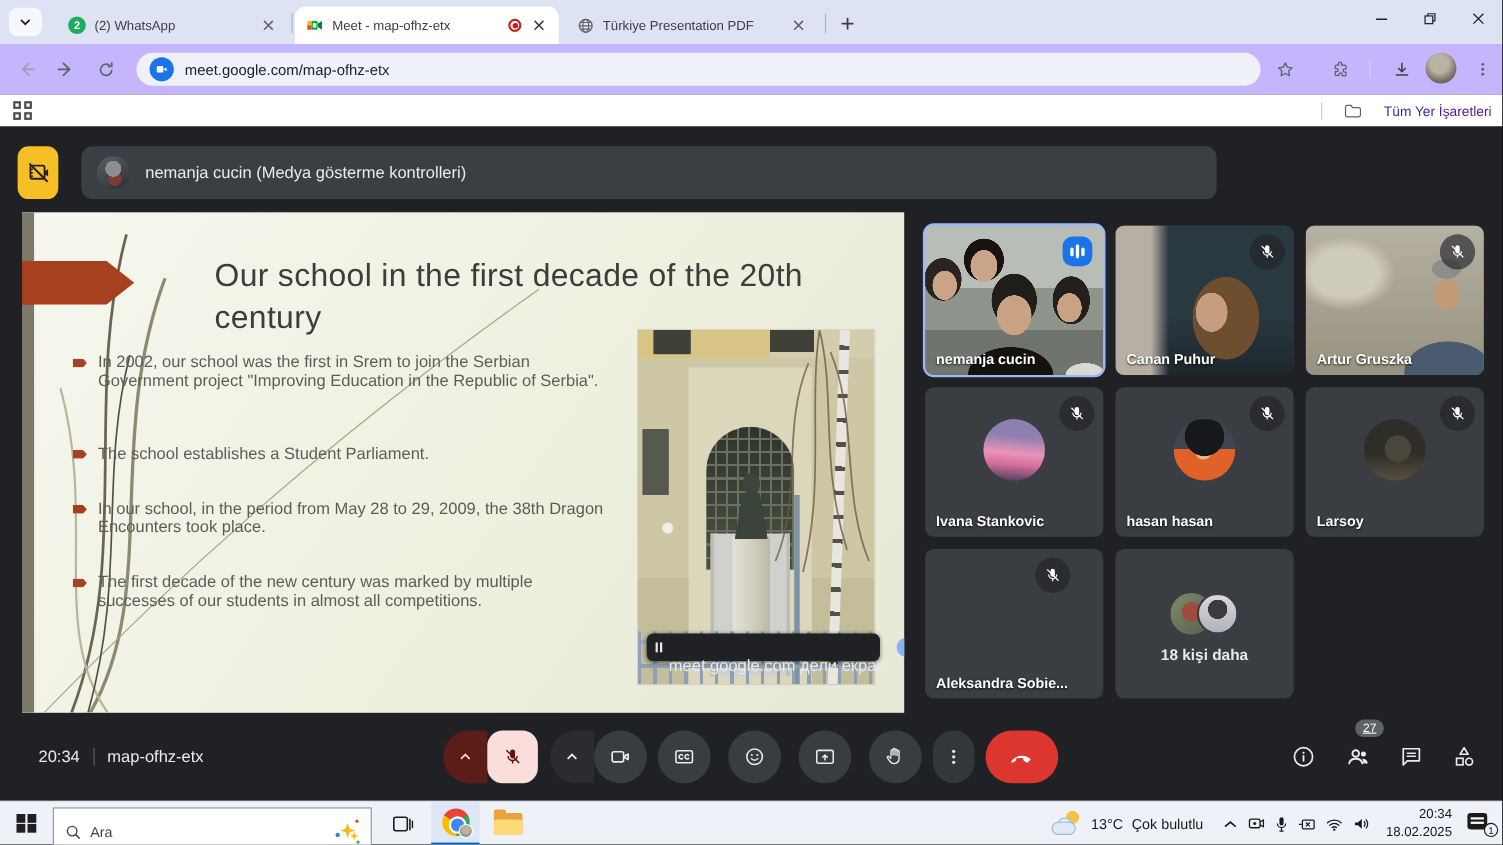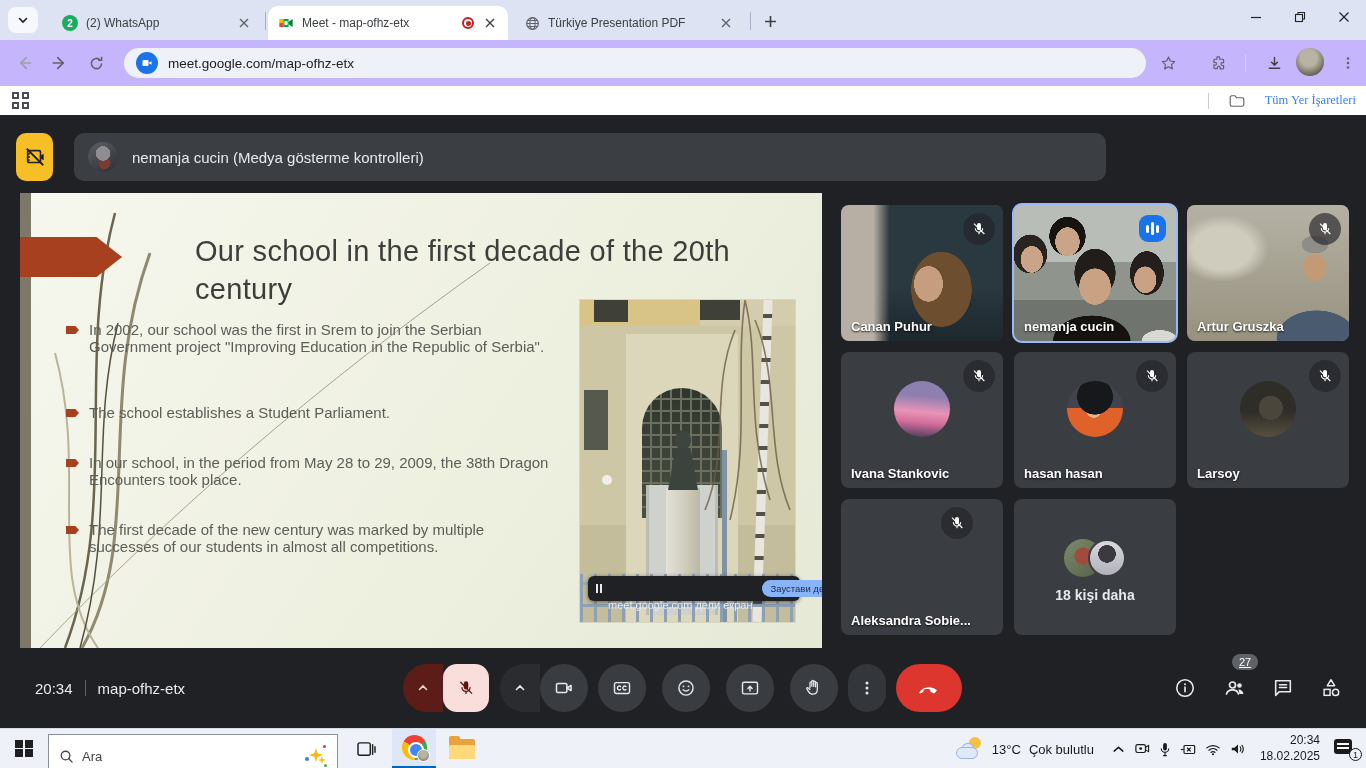--- a/index.html
+++ b/index.html
@@ -28,21 +28,21 @@
   #urlpill { position:absolute; left:124px; top:8px; width:1022px; height:30px; background:#eef1f8; border-radius:15px;
              display:flex; align-items:center; padding:0 12px; gap:10px; }
   .cam-badge { width:22px; height:22px; border-radius:50%; background:#1a73e8; display:flex; align-items:center; justify-content:center; }
   #urltext { font-size:13.5px; color:#202124; }
   #avatar-chrome { position:absolute; left:1296px; top:8px; width:28px; height:28px; border-radius:50%;
                    background:radial-gradient(circle at 45% 35%, #b9b3a4 0 35%, #6f6b5e 70%, #4a483f); }
 
   #bookmarksbar { position:absolute; left:0; top:86px; width:1366px; height:29px; background:#ffffff; }
   .appsgrid { position:absolute; left:12px; top:6px; width:17px; height:17px; display:grid; grid-template-columns:7px 7px; grid-template-rows:7px 7px; gap:3px; }
   .appsgrid i { border:2px solid #494c50; background:#fff; }
-  #bm-right { position:absolute; right:10px; top:0; height:29px; display:flex; align-items:center; gap:20px; font-size:12.5px; color:#3b82f6;font-family:Liberation Serif, serif; }
+  #bm-right { position:absolute; right:10px; top:0; height:29px; display:flex; align-items:center; gap:20px; font-size:12.5px; color:#4c1d95; }
   .bm-sep { width:1px; height:16px; background:#c6cbdd; }
 
   
   #meet { position:absolute; left:0; top:115px; width:1366px; height:613px; background:#1f2125; }
 
   #banner-icon { position:absolute; left:16px; top:18px; width:37px; height:48px; border-radius:10px; background:#f6bf26;
                  display:flex; align-items:center; justify-content:center; }
   #banner-pill { position:absolute; left:74px; top:18px; width:1032px; height:48px; border-radius:10px; background:#3b3e43;
                  display:flex; align-items:center; padding:0 14px; gap:14px; }
   #banner-av { width:30px; height:30px; border-radius:50%;
@@ -84,21 +84,21 @@
                          linear-gradient(180deg, transparent 0 8px, #9eafc0 8px 11px, transparent 11px 30px, #8da0b4 30px 33px, transparent 33px); }
   #ph-birch { position:absolute; right:28px; top:0; width:9px; height:322px;
               background:repeating-linear-gradient(0deg,#e8e6de 0 18px, #55514a 18px 22px); transform:rotate(2deg); }
   #ph-post { position:absolute; right:68px; top:150px; width:5px; height:172px; background:#7f92a6; }
 
   
   #sharebar { position:absolute; left:568px; top:383px; width:212px; height:25px; background:#1f2125; border-radius:6px;
               display:flex; align-items:center; padding:0 8px; gap:6px; box-shadow:0 1px 4px rgba(0,0,0,.5); }
   .pausebars { display:flex; gap:2px; }
   .pausebars i { width:2px; height:9px; background:#e8eaed; }
-  #sharebar-text { font-size:11px; color:#e8eaed; white-space:nowrap;margin-top:33px; }
+  #sharebar-text { font-size:15px; color:#e8eaed; white-space:nowrap;margin-top:33px; }
   #stop-share { font-size:9.5px; color:#1b2a4a; background:#8ab4f8; border:none; border-radius:10px; padding:3px 9px; white-space:nowrap; }
 
   
   #tiles { position:absolute; left:841px; top:90px; display:grid; grid-template-columns:repeat(3,162px); grid-auto-rows:136px; gap:11px 11px; }
   .tile { position:relative; border-radius:8px; background:#3a3d42; overflow:hidden; }
   .tile.speaking { outline:3px solid #9db8f6; outline-offset:-1px; }
   .tname { position:absolute; left:10px; bottom:7px; font-size:13px; font-weight:bold; color:#fff; text-shadow:0 1px 2px rgba(0,0,0,.85); }
   .micoff { position:absolute; right:8px; top:8px; width:32px; height:32px; border-radius:50%; background:rgba(35,36,40,.65);
             display:flex; align-items:center; justify-content:center; }
   .speakbadge { position:absolute; right:10px; top:10px; width:27px; height:27px; border-radius:9px; background:#1a73e8;
@@ -458,43 +458,43 @@
           </span>
         <span id="sharebar-text">meet.google.com дели екран.</span>
         <button id="stop-share">Заустави дељење</button>
 
       </div>
 
     </div>
 
     <div id="tiles">
 
+      <div class="tile speaking">
+        <div class="vfill v-nem"></div>
+        <div class="speakbadge">
+            <i></i>
+            <i></i>
+            <i></i>
+          </div>
+        <span class="tname">nemanja cucin</span>
+      </div>
+
       <div class="tile">
         <div class="vfill v-canan"></div>
         <span class="micoff">
             <svg width="16" height="16" viewBox="0 0 24 24">
               <path d="M12 14a3 3 0 0 0 3-3V6a3 3 0 0 0-6 0v5a3 3 0 0 0 3 3z" fill="#fff"></path>
               <path d="M6.5 11a5.5 5.5 0 0 0 11 0" fill="none" stroke="#fff" stroke-width="1.7"></path>
               <path d="M12 16.5V20" stroke="#fff" stroke-width="1.7"></path>
               <path d="M4.5 4l15.5 15.5" stroke="#fff" stroke-width="1.7"></path>
             </svg>
           </span>
         <span class="tname">Canan Puhur</span>
       </div>
 
-      <div class="tile speaking">
-        <div class="vfill v-nem"></div>
-        <div class="speakbadge">
-            <i></i>
-            <i></i>
-            <i></i>
-          </div>
-        <span class="tname">nemanja cucin</span>
-      </div>
-
       <div class="tile">
         <div class="vfill v-artur"></div>
         <span class="micoff">
             <svg width="16" height="16" viewBox="0 0 24 24">
               <path d="M12 14a3 3 0 0 0 3-3V6a3 3 0 0 0-6 0v5a3 3 0 0 0 3 3z" fill="#fff"></path>
               <path d="M6.5 11a5.5 5.5 0 0 0 11 0" fill="none" stroke="#fff" stroke-width="1.7"></path>
               <path d="M12 16.5V20" stroke="#fff" stroke-width="1.7"></path>
               <path d="M4.5 4l15.5 15.5" stroke="#fff" stroke-width="1.7"></path>
             </svg>
           </span>

